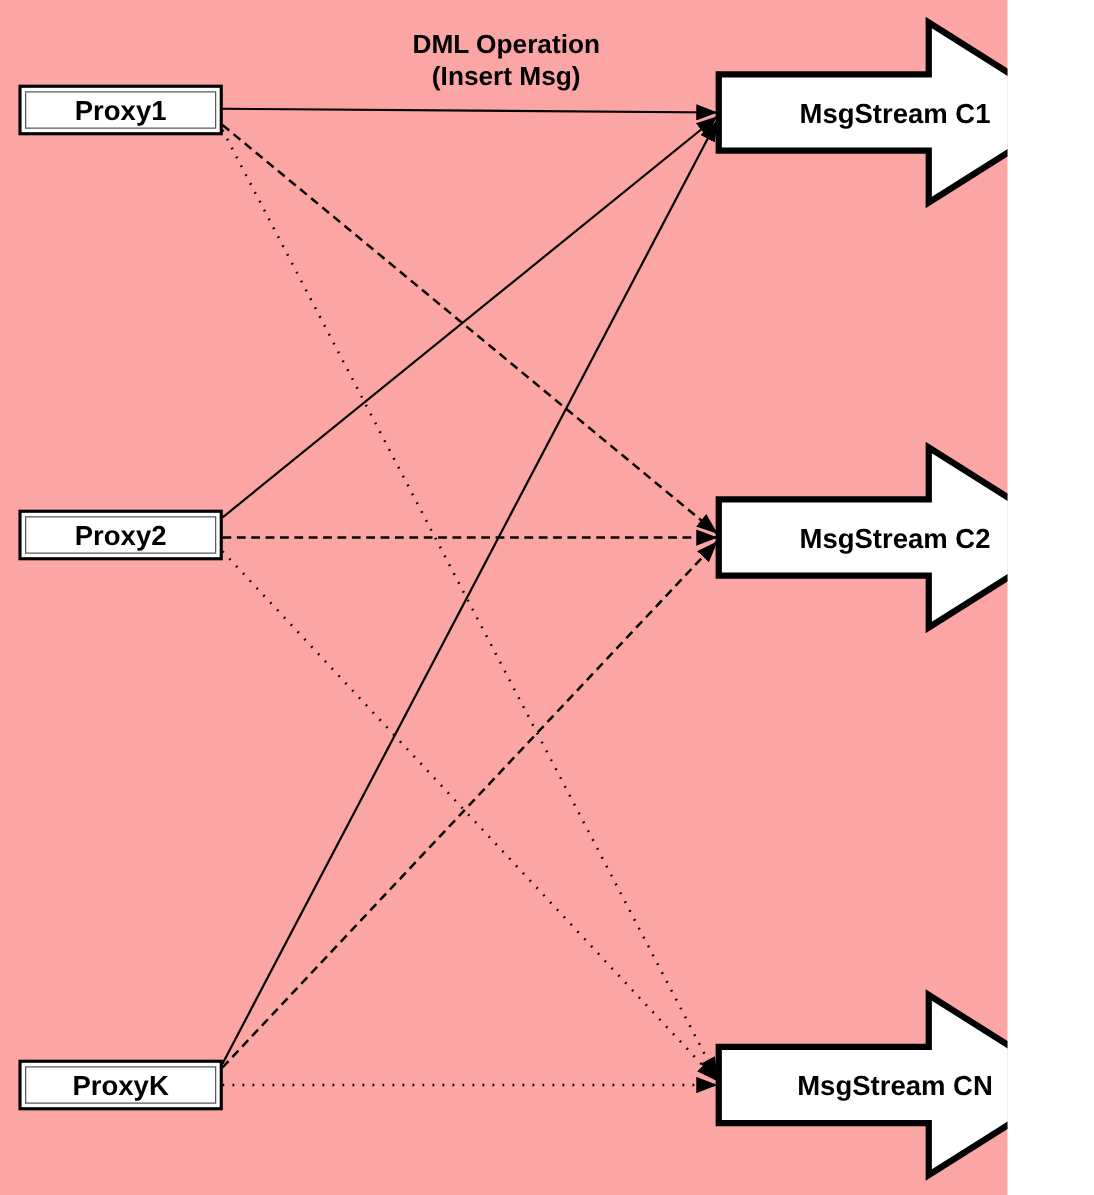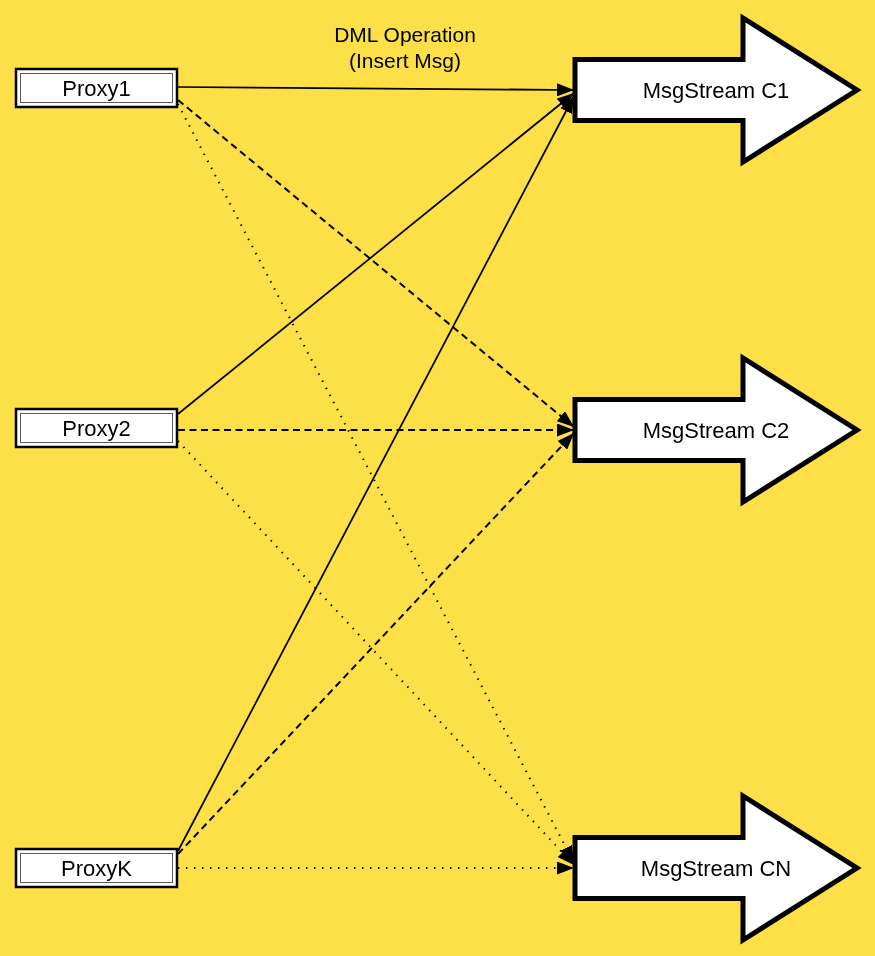--- a/index.html
+++ b/index.html
@@ -2,24 +2,25 @@
 <html><head>
 <meta charset="utf-8">
 <style>
   html, body {
     margin: 0;
     padding: 0;
     background: #ffffff;
   }
   .stage {
     position: relative;
-    width: 875px;
+    width: 806px;
     height: 956px;
-    background: #fde047;
+    background: #fca5a5;
     overflow: hidden;
+    font-weight: bold;
   }
   svg text {
     font-family: "Liberation Sans", sans-serif;
     fill: #000000;
   }
   .node-text {
     font-size: 22px;
     text-anchor: middle;
   }
   .stream-text {

